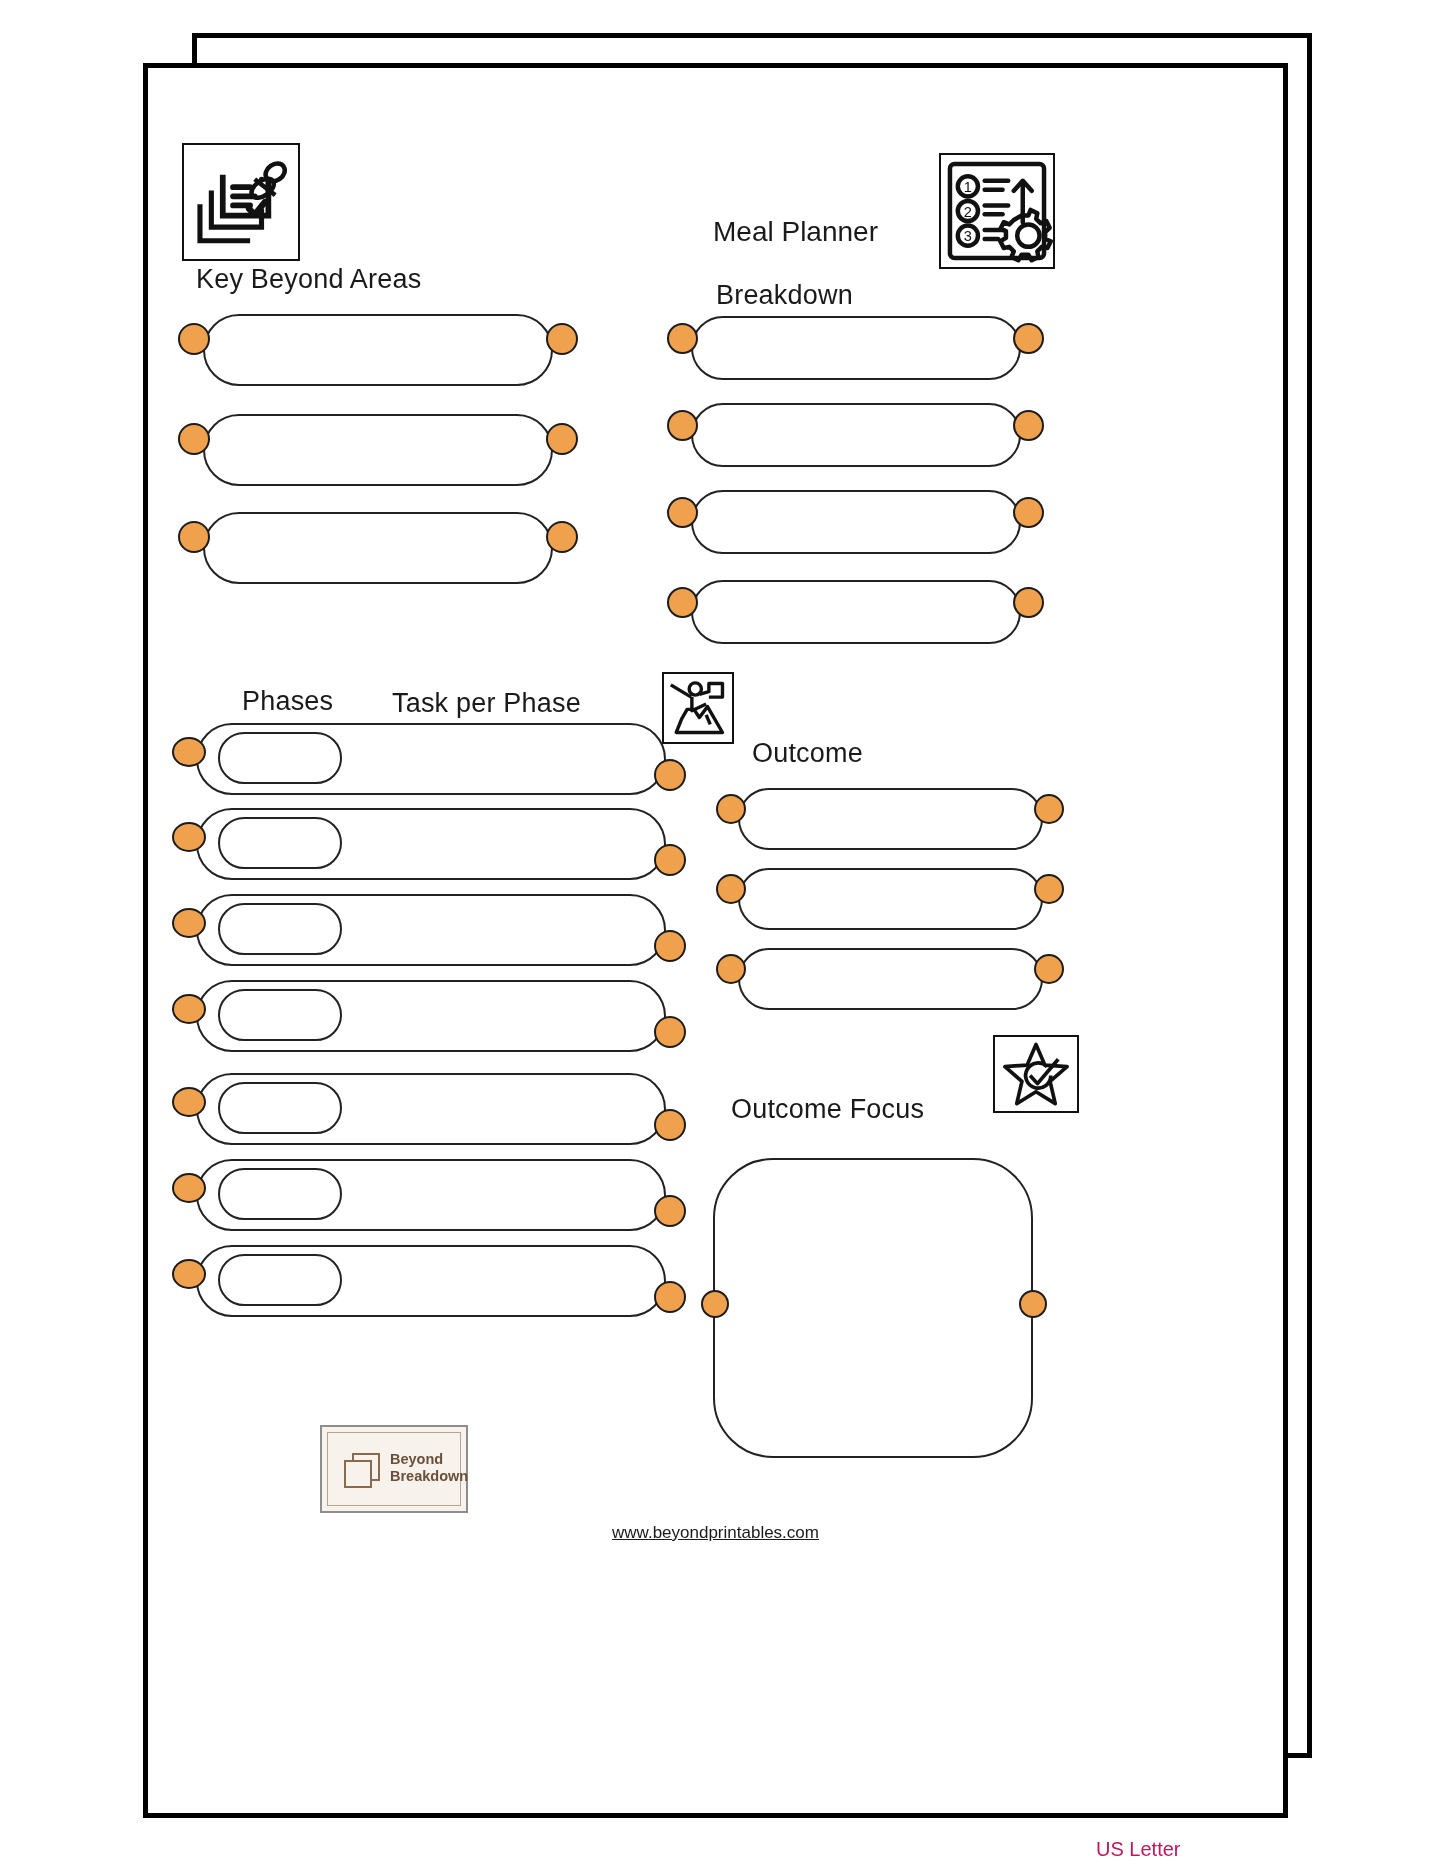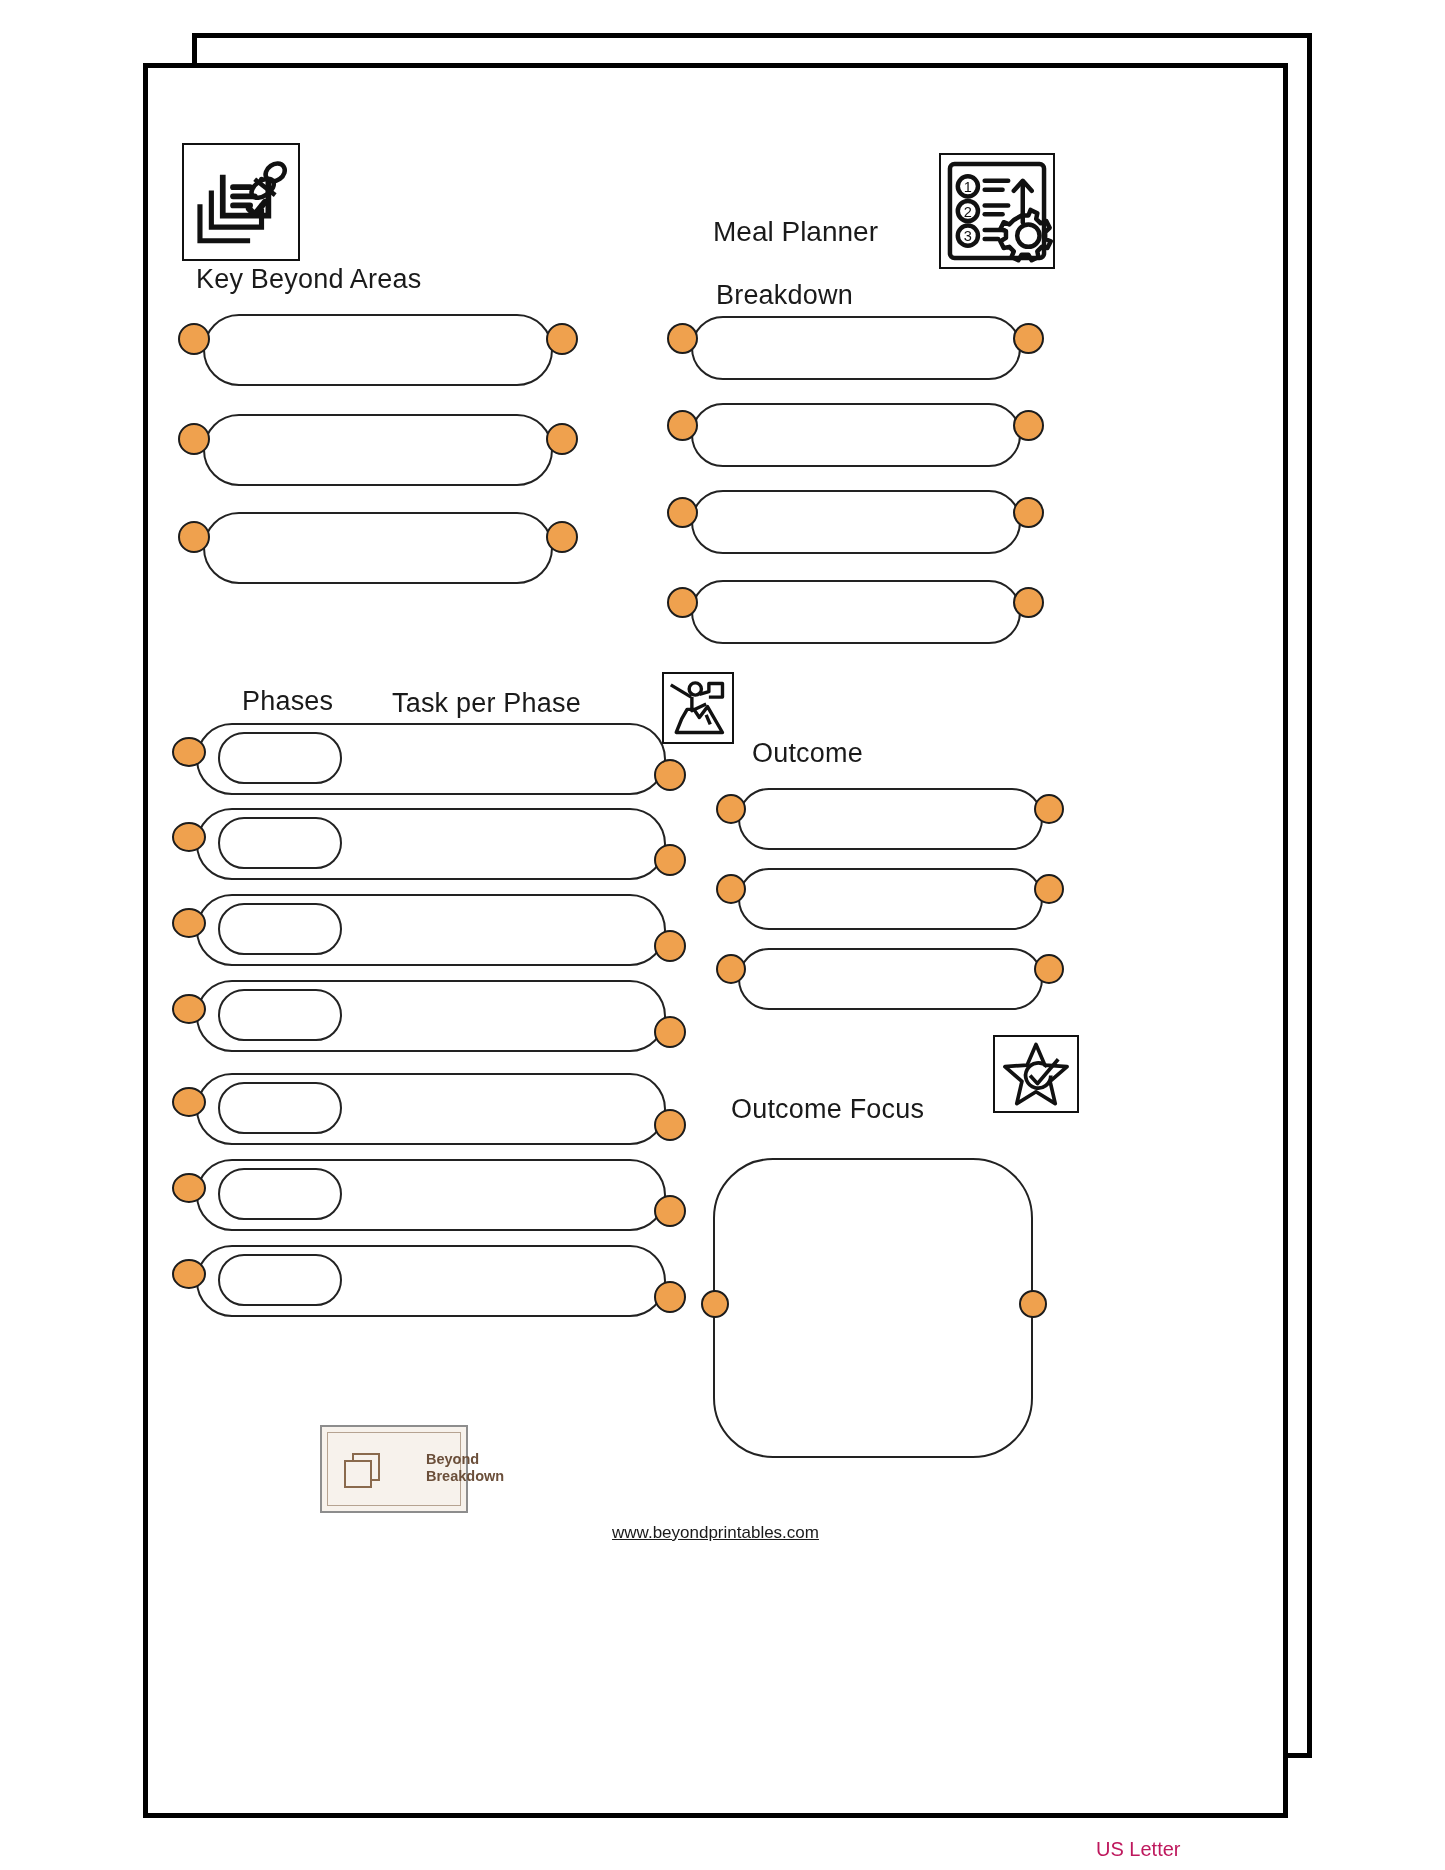--- a/index.html
+++ b/index.html
@@ -139,21 +139,20 @@
   .brand-mark .sq.back { left: 8px; top: 0; width: 28px; height: 28px; }
   .brand-mark .sq.front { left: 0; top: 7px; width: 28px; height: 28px; }
   .brand-text {
     position: absolute;
     left: 68px;
     top: 24px;
     font-size: 14.5px;
     line-height: 17px;
     color: #6b4f3a;
     font-weight: bold;
-    margin-left: 36px;
   }
   .site-url {
     position: absolute;
     left: 0;
     right: 0;
     top: 1455px;
     text-align: center;
     font-size: 17px;
     color: #1a1a1a;
     text-decoration: underline;

